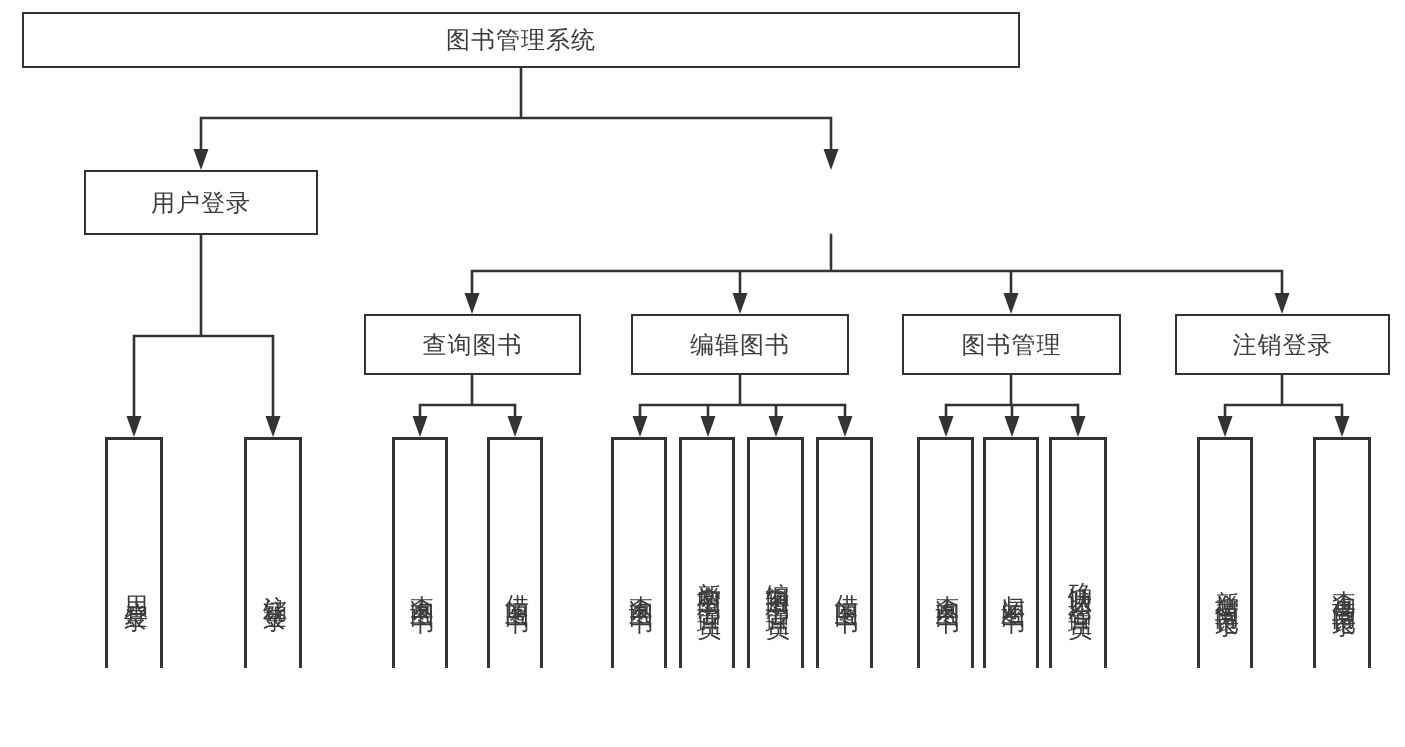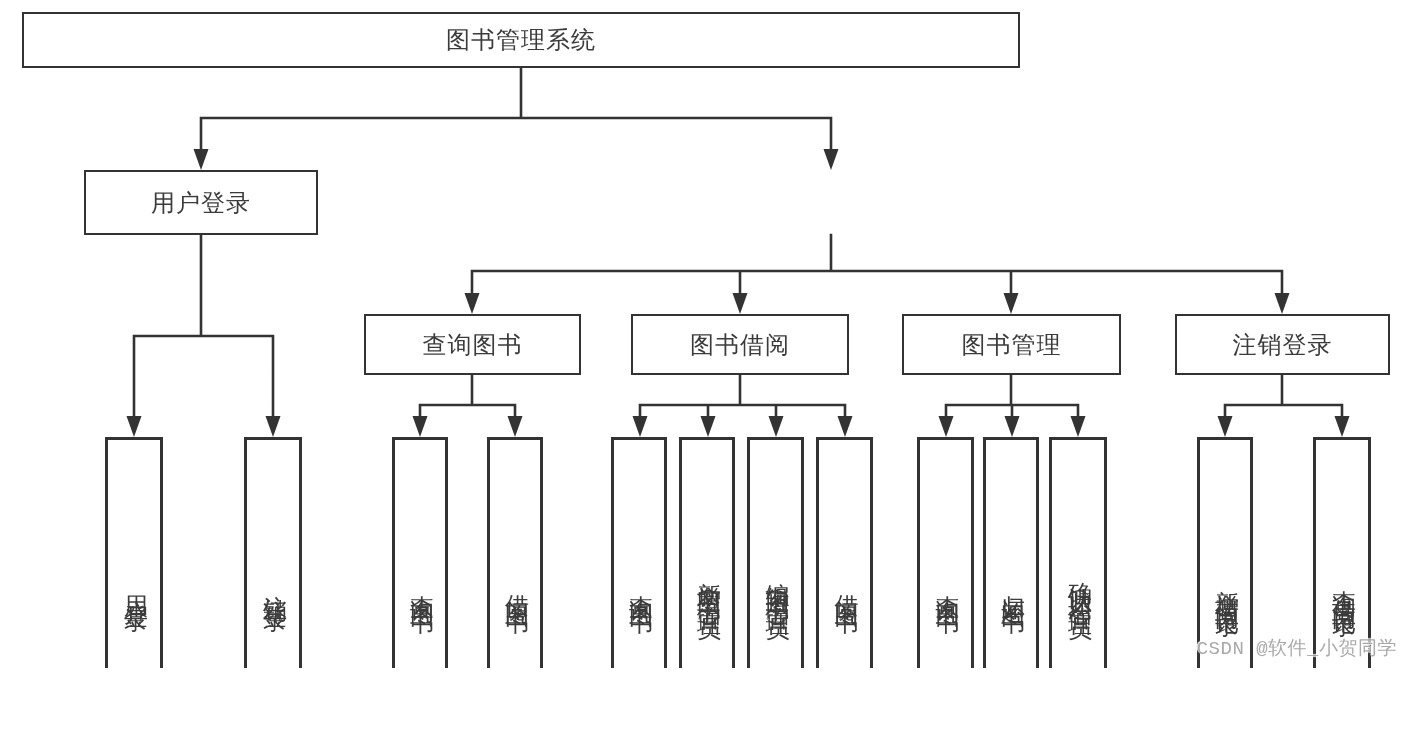--- a/index.html
+++ b/index.html
@@ -101,21 +101,21 @@
   </div>
 
   <div class="node" style="left:84px;top:170px;width:234px;height:65px">
     <span class="hlabel">用户登录</span>
   </div>
 
   <div class="node" style="left:364px;top:314px;width:217px;height:61px">
     <span class="hlabel">查询图书</span>
   </div>
   <div class="node" style="left:631px;top:314px;width:218px;height:61px">
-    <span class="hlabel">图书借阅</span>
+    <span class="hlabel">编辑图书</span>
   </div>
   <div class="node" style="left:902px;top:314px;width:219px;height:61px">
     <span class="hlabel">图书管理</span>
   </div>
   <div class="node" style="left:1175px;top:314px;width:215px;height:61px">
     <span class="hlabel">注销登录</span>
   </div>
 
   <div class="node vnode" style="left:105px;top:437px;width:58px;height:297px">
     <span class="vlabel">用户登录</span>
@@ -154,14 +154,13 @@
     <span class="vlabel">确认归还（管理员）</span>
   </div>
 
   <div class="node vnode" style="left:1197px;top:437px;width:56px;height:297px">
     <span class="vlabel">新增借阅记录</span>
   </div>
   <div class="node vnode" style="left:1313px;top:437px;width:58px;height:297px">
     <span class="vlabel">查询借阅记录</span>
   </div>
 
-  <div class="watermark">CSDN @软件_小贺同学</div>
 </div>
 
 </body></html>

